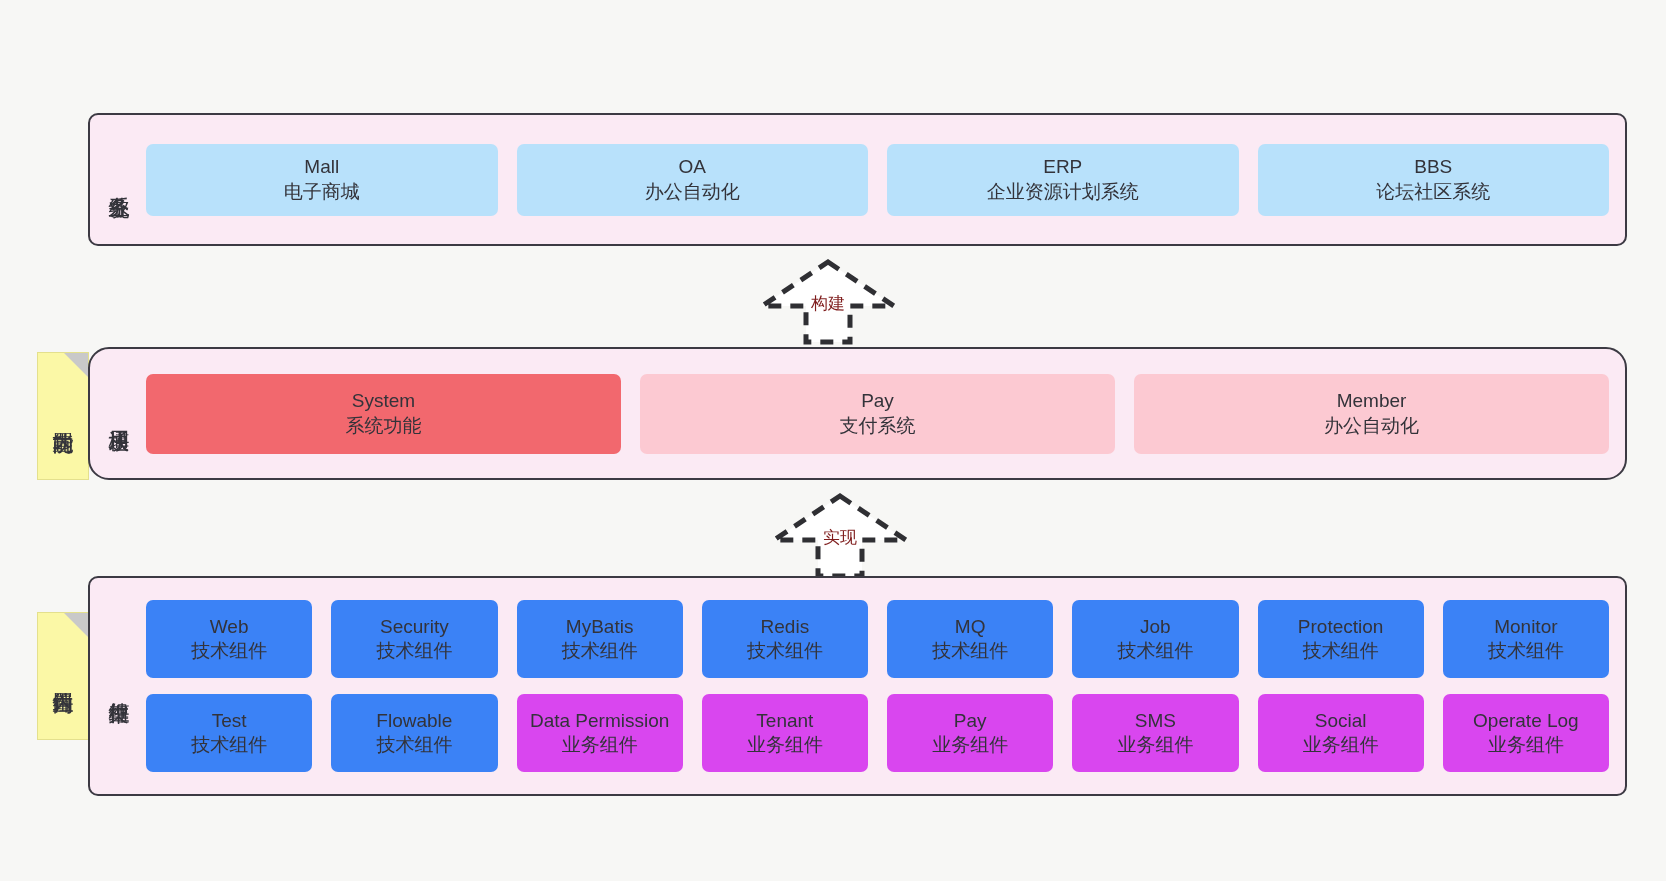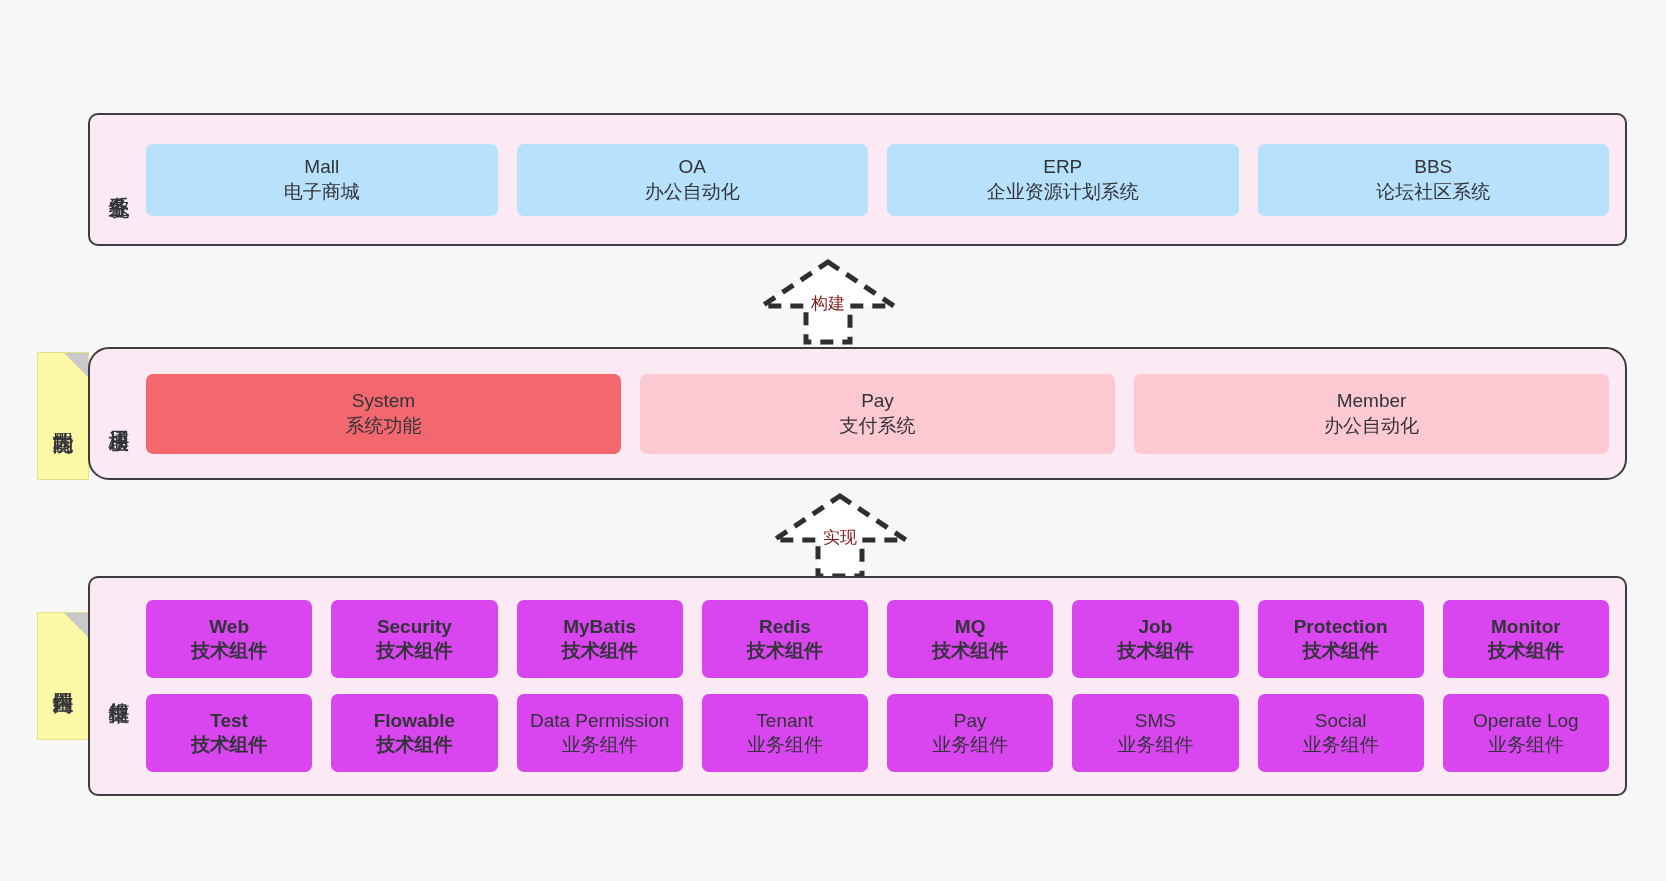--- a/index.html
+++ b/index.html
@@ -65,21 +65,21 @@
     box-sizing:border-box;
     padding:4px 6px;
   }
   .card .t1{display:block;}
   .card .t2{display:block;}
 
   
   .c-blue{background:#b8e1fb;}
   .c-red{background:#f2686e;}
   .c-pink{background:#fcc9d2;}
-  .c-green{background:#d946ef;font-weight:bold;}
+  .c-green{background:#3b82f6;}
   .c-greenlight{background:#d946ef;}
 
   
   #panel-business{left:88px;top:113px;width:1539px;height:133px;}
   #panel-business .card{height:72px;}
   #panel-common{left:88px;top:347px;width:1539px;height:133px;border-radius:21px;}
   #panel-common .card{height:80px;}
   #panel-framework{left:88px;top:576px;width:1539px;height:220px;}
   #panel-framework .card{height:78px;}
   #panel-framework .panel-body{gap:16px;padding:0 16px 0 4px;}

